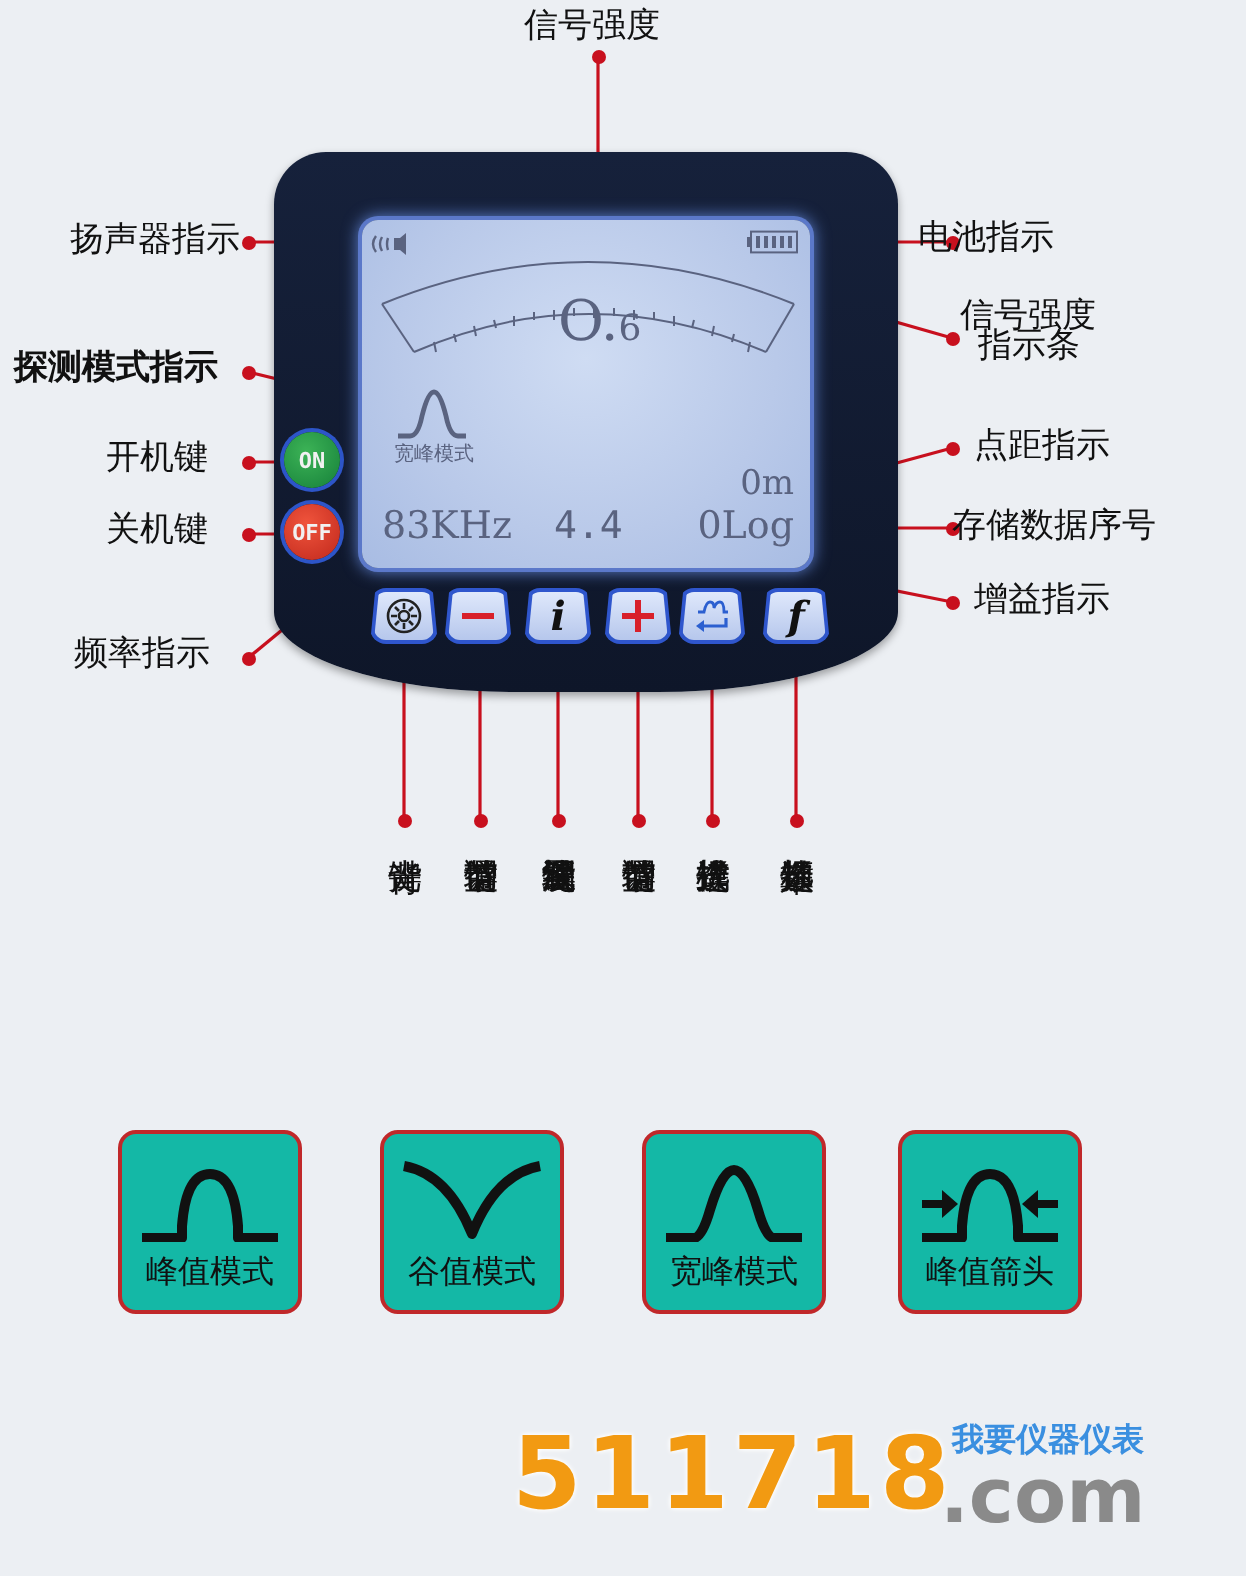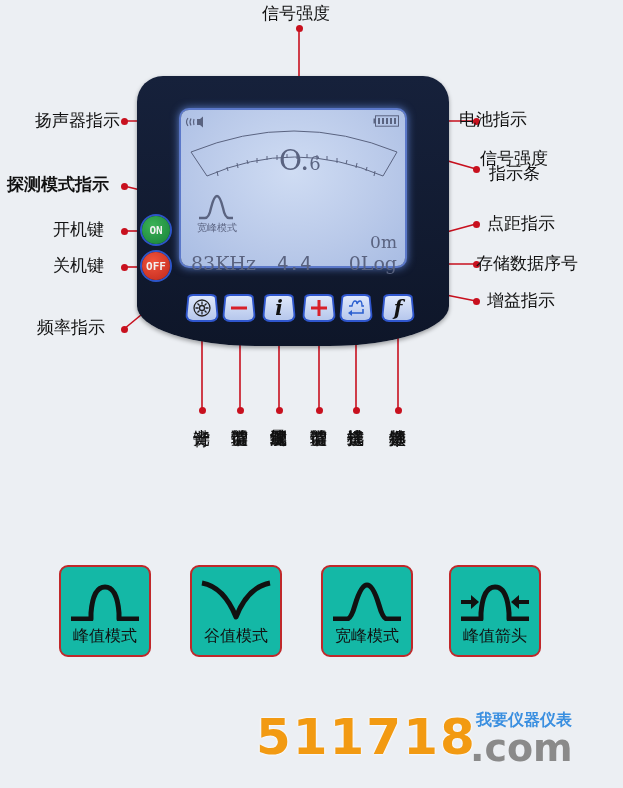--- a/index.html
+++ b/index.html
@@ -15,21 +15,21 @@
   .dot { position: absolute; width: 7px; height: 7px; border-radius: 50%; background: #c8101e; }
 
   
   .device {
     position: absolute; left: 137px; top: 76px; width: 312px; height: 270px;
     background: linear-gradient(180deg, #16213b 0%, #0e1629 100%);
     border-radius: 26px 26px 120px 120px / 26px 26px 40px 40px;
     box-shadow: 0 2px 4px rgba(0,0,0,0.35);
   }
   .lcd {
-    position: absolute; left: 181px; top: 110px; width: 224px; height: 156px;
+    position: absolute; left: 181px; top: 110px; width: 224px; height: 174px;
     background: radial-gradient(ellipse at 50% 40%, #cfdcf3 0%, #b9c9e9 60%, #a8bce3 100%);
     border-radius: 8px;
     box-shadow: 0 0 0 2px #5b78c9, 0 0 8px 2px rgba(110,150,240,0.8);
   }
   .lcd-text { position: absolute; color: #5a6380; font-family: "DejaVu Serif", "Liberation Serif", serif; line-height: 1; }
 
   .round-btn {
     position: absolute; width: 28px; height: 28px; border-radius: 50%;
     display: flex; align-items: center; justify-content: center;
     font-size: 11px; font-weight: bold; color: #f1f1f1; font-family: "DejaVu Sans Mono", monospace;

